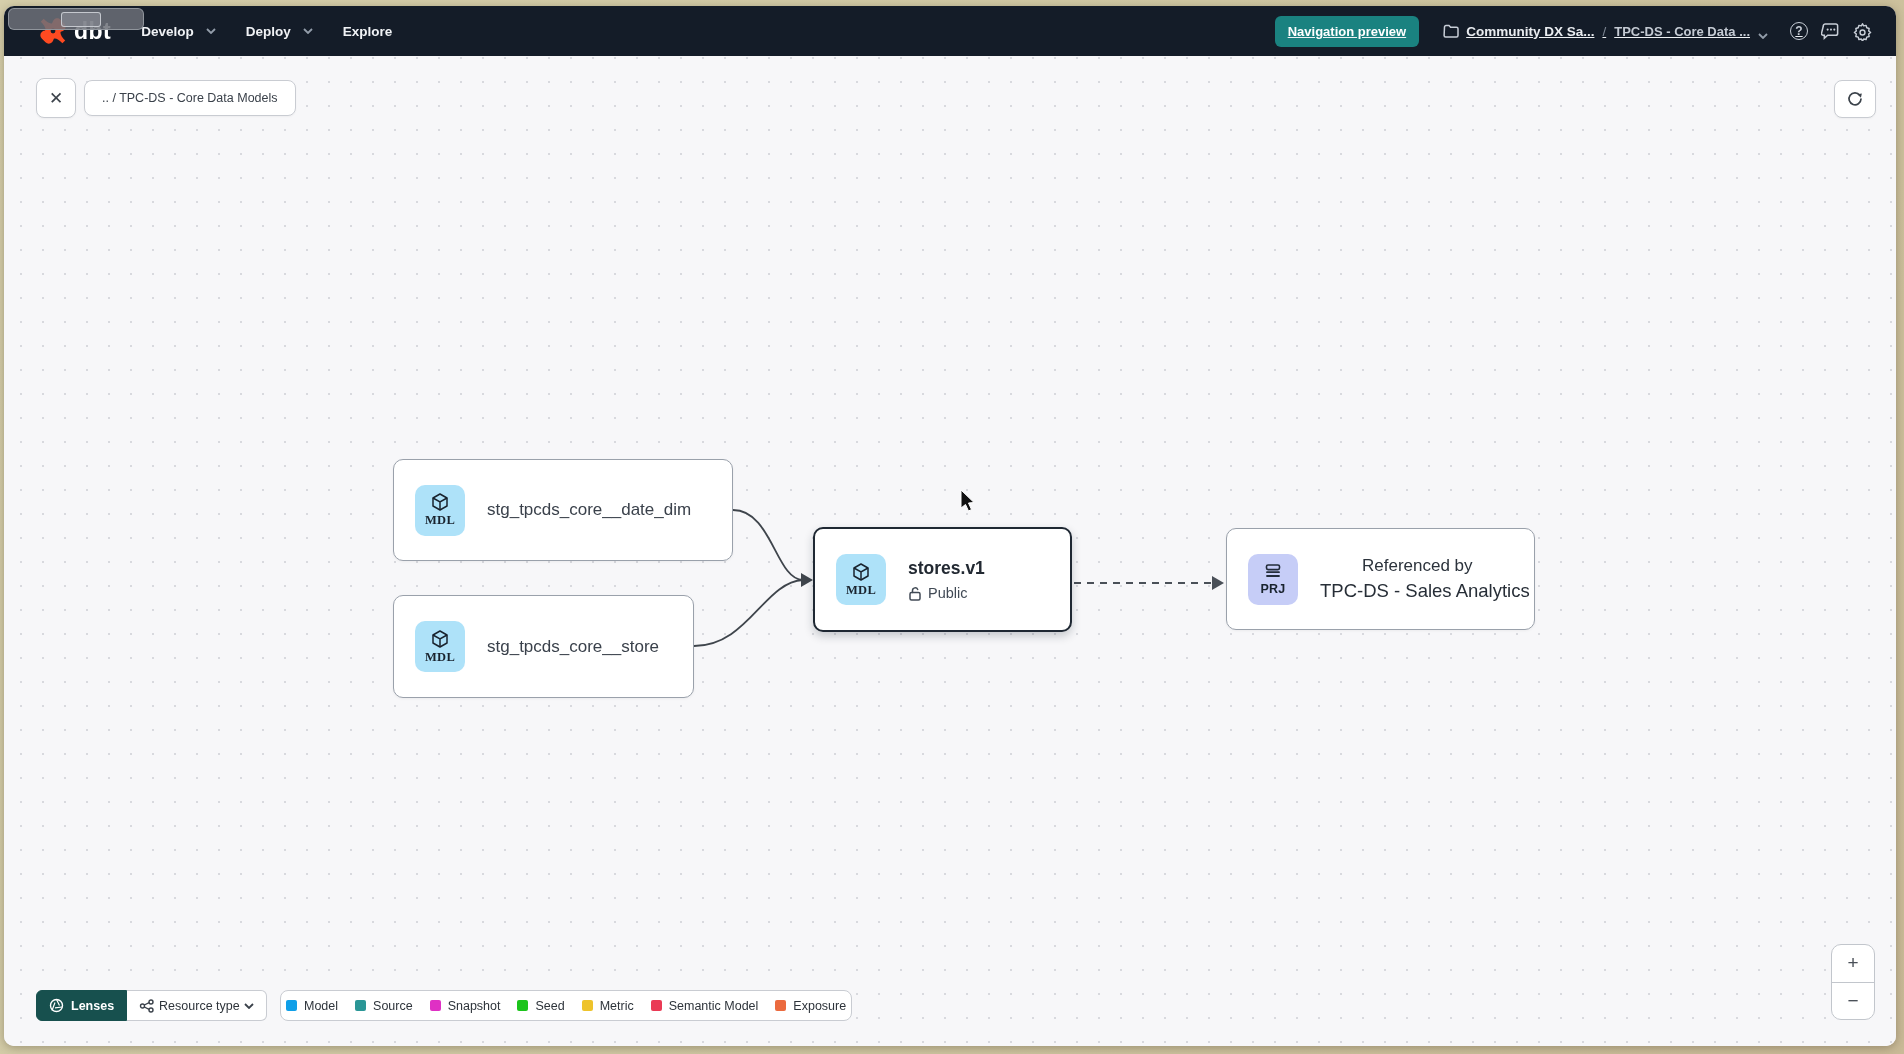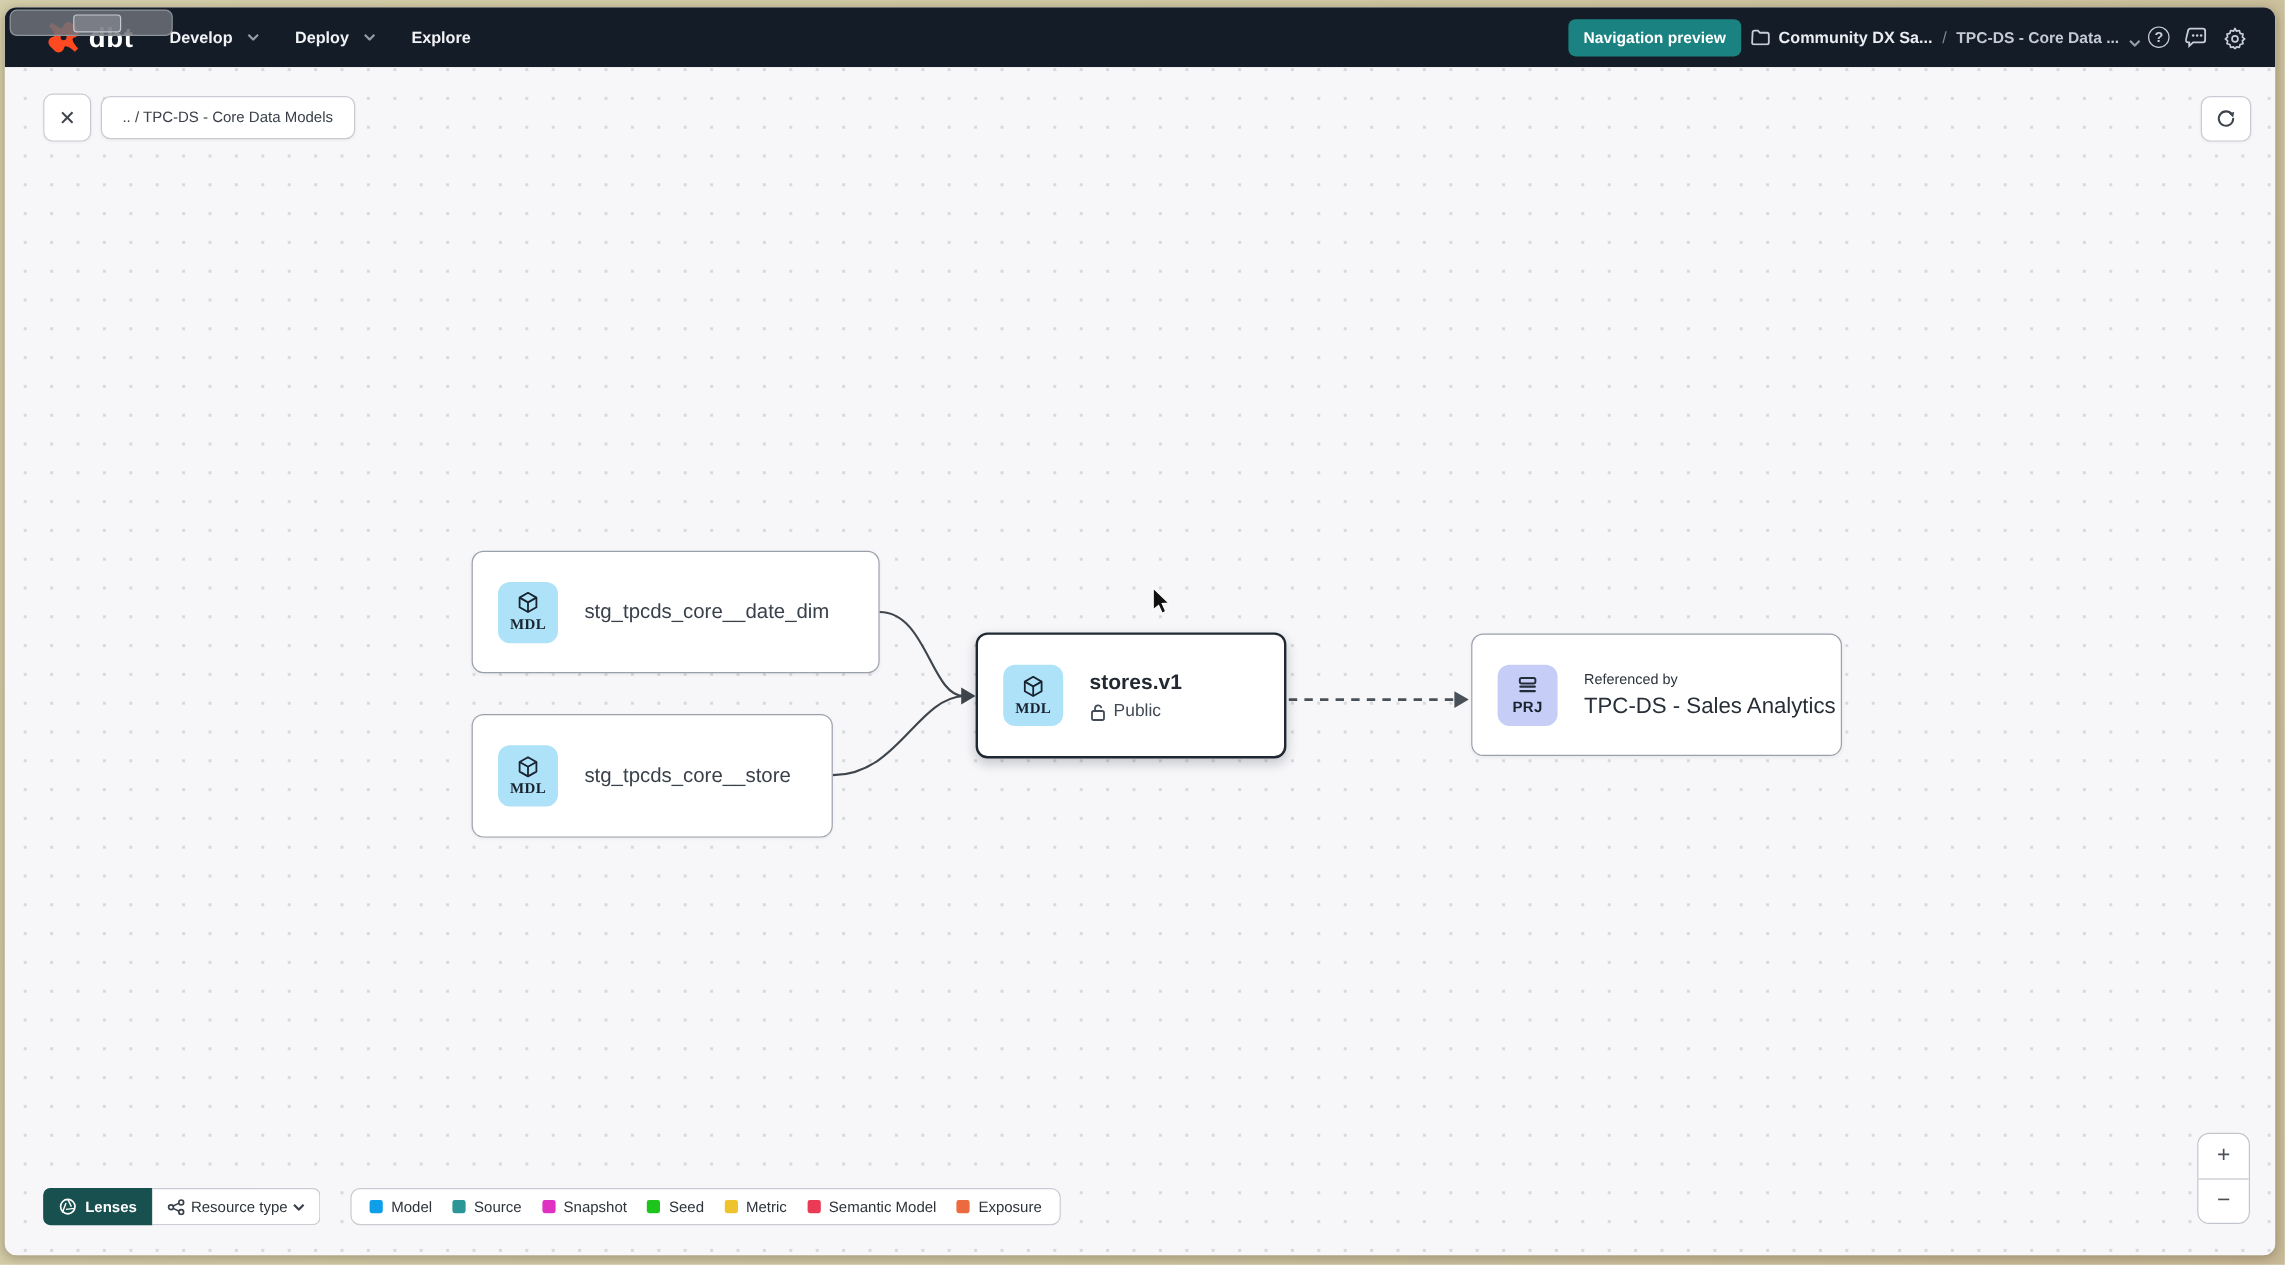--- a/index.html
+++ b/index.html
@@ -23,21 +23,21 @@
     position:absolute; left:0; top:0; width:100%; height:50px;
     background:#141c28; display:flex; align-items:center; color:#eef1f4;
   }
   .logo-wrap { display:flex; align-items:center; gap:6px; margin-left:34px; }
   .logo-mark { width:30px; height:30px; }
   .logo-text { font-size:23px; font-weight:bold; color:#fff; letter-spacing:.5px; }
   .nav-menus { display:flex; align-items:center; gap:30px; margin-left:30px; }
   .nav-item { display:flex; align-items:center; gap:12px; font-size:13.5px; font-weight:bold; color:#f0f2f5; cursor:pointer; }
   .chev { width:10px; height:6px; }
   .chev polyline { fill:none; stroke:#939daa; stroke-width:1.8; }
-  .nav-right { margin-left:auto; display:flex; align-items:center; margin-right:24px; }
+  .nav-right { margin-left:auto; display:flex; align-items:center; gap:16px; margin-right:24px;text-decoration:underline; }
   .preview-btn {
     background:#1a8280; color:#fff; font-size:13px; font-weight:bold;
     padding:8px 13px; border-radius:6px; border:none; cursor:pointer;
   }
   .crumbs { display:flex; align-items:flex-end; gap:8px; margin-left:8px; }
   .crumb-proj { display:flex; align-items:center; gap:7px; font-size:13.5px; font-weight:bold; color:#e9ecf0; }
   .crumb-sep { color:#7e8794; font-size:13.5px; }
   .crumb-page { font-size:13px; font-weight:bold; color:#c4cad3; }
   .nav-icons { display:flex; align-items:center; gap:13px; margin-left:6px; }
   .nav-icon { width:19px; height:19px; color:#c8ced7; cursor:pointer; }
@@ -83,39 +83,39 @@
   .badge {
     width:50px; height:51px; border-radius:10px; flex:none;
     display:flex; flex-direction:column; align-items:center; justify-content:center; gap:1px;
   }
   .badge-mdl { background:#aee2f9;font-family:Liberation Serif, serif; }
   .badge-prj { background:#c6cdf7; }
   .badge-label { font-size:12.5px; font-weight:bold; color:#19232e; letter-spacing:.3px; }
   .node-label { font-size:17px; font-weight:500; color:#3a414b; white-space:nowrap; }
   .node-title { font-size:17.5px; font-weight:600; color:#222932; white-space:nowrap; }
   .node-sub { display:flex; align-items:center; gap:6px; margin-top:6px; font-size:14.5px; color:#414a55; }
-  .ref-top { font-size:12px; font-weight:500; color:#2c333c; }
+  .ref-top { font-size:17px; font-weight:500; color:#2c333c;margin-left:42px; }
   .ref-name { font-size:18.5px; font-weight:500; color:#272e37; margin-top:4px; white-space:nowrap; }
 
   
   .lens-group { position:absolute; left:32px; top:934px; height:31px; display:flex; align-items:stretch; cursor:pointer; }
   .lenses-btn {
     background:#17504e; color:#fff; font-size:12.5px; font-weight:bold;
     display:flex; align-items:center; gap:7px; padding:0 12px;
     border-radius:6px 0 0 6px; border:1px solid #17504e;
   }
   .restype-btn {
     background:#fff; border:1px solid #c9ccd2; border-left:none; border-radius:0 6px 6px 0;
     display:flex; align-items:center; gap:4px; padding:0 12px;
     font-size:12.5px; color:#2e343b; font-weight:500;
   }
   .legend {
-    position:absolute; left:288px; top:934px; height:31px;
+    position:absolute; left:276px; top:934px; height:31px;
     background:#fff; border:1px solid #c9ccd2; border-radius:8px;
-    display:flex; align-items:center; gap:17px; padding:0 15px;text-align:right;
+    display:flex; align-items:center; gap:17px; padding:0 5px;text-align:right;
   }
   .lg-item { display:flex; align-items:center; gap:7px; font-size:12.5px; color:#2e343b; font-weight:500; }
   .sw { width:11px; height:11px; border-radius:2px; display:inline-block; }
 
   .zoom-ctrl {
     position:absolute; left:1827px; top:888px; width:44px; height:76px;
     background:#fff; border:1px solid #c2c6cc; border-radius:10px;
     display:flex; flex-direction:column; overflow:hidden;
   }
   .zoom-btn { flex:1; display:flex; align-items:center; justify-content:center; font-size:19px; color:#4a5058; cursor:pointer; }

